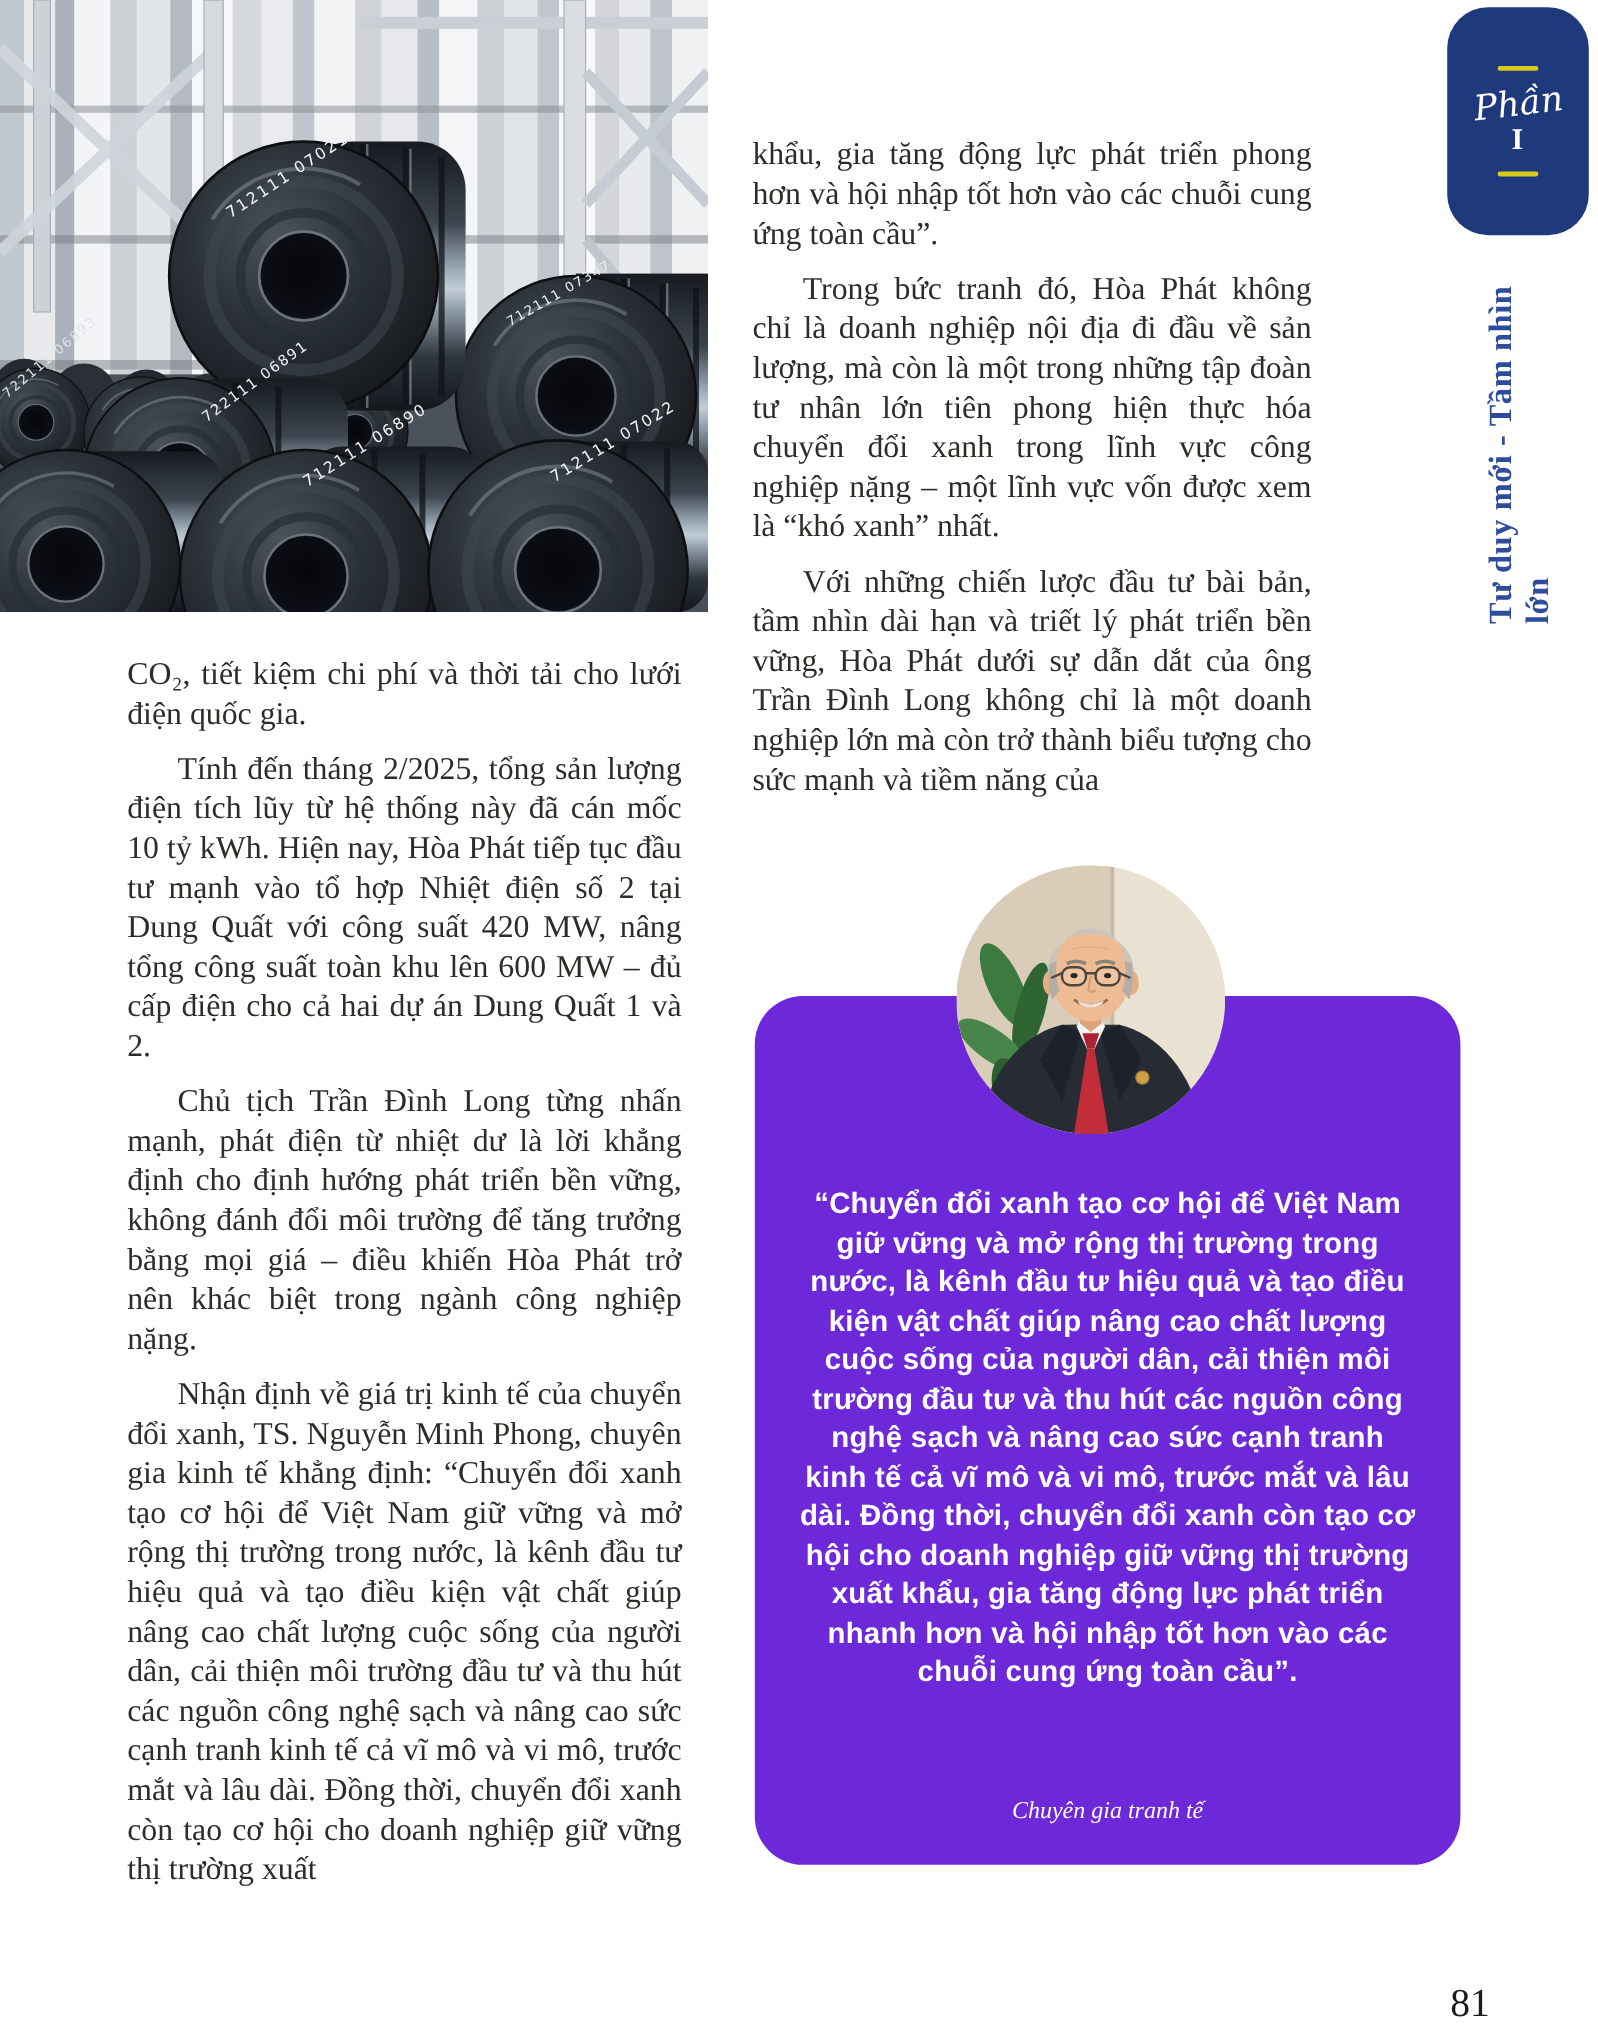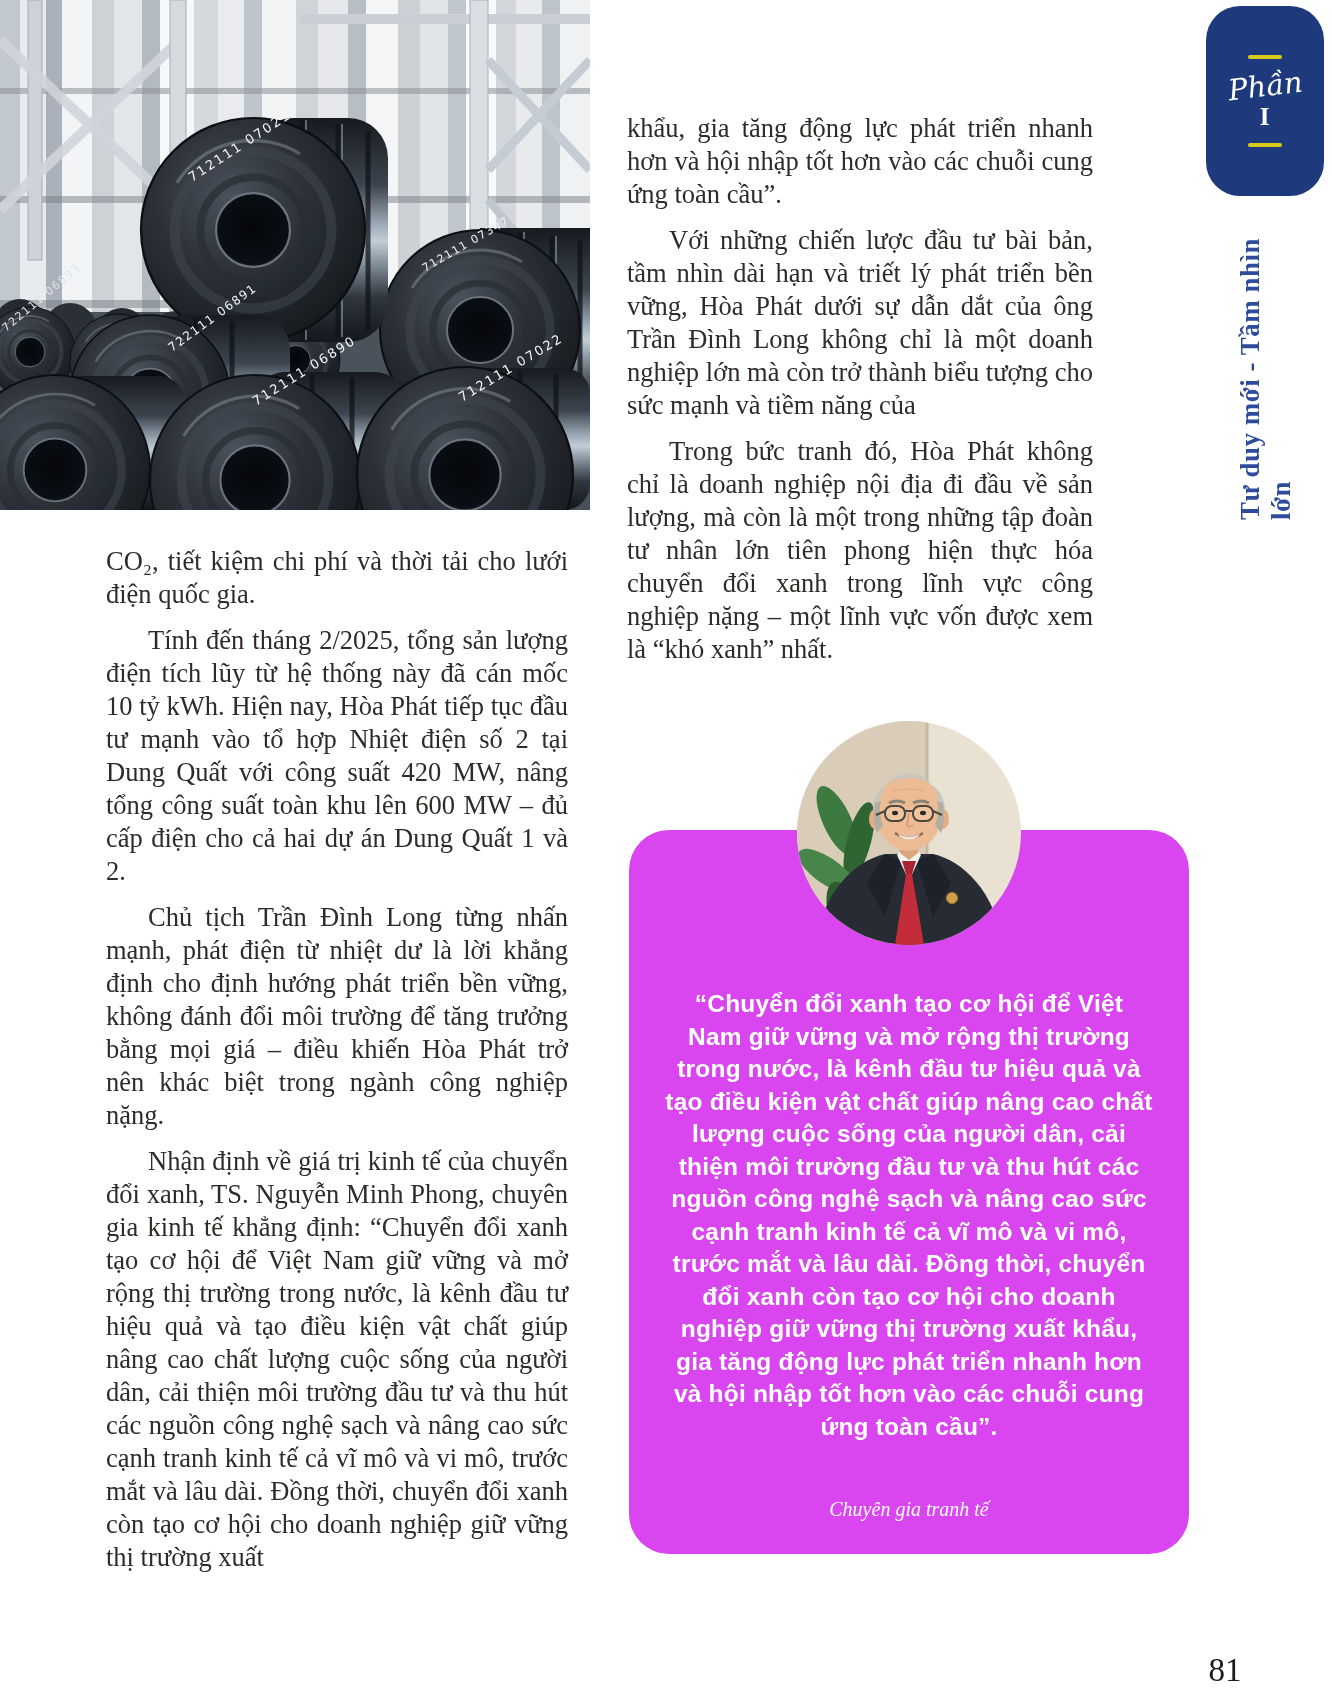--- a/index.html
+++ b/index.html
@@ -28,21 +28,21 @@
   .part-tab .numeral{font-size:25px;font-weight:700;color:#ffffff;margin:0 0 12px 0;letter-spacing:1px;}
 
   
   .vertical-label{position:absolute;left:1232px;top:200px;width:68px;height:320px;
                   writing-mode:vertical-rl;transform:rotate(180deg);
                   display:flex;align-items:center;justify-content:center;
                   font-weight:700;font-size:27px;color:#2d4c9c;letter-spacing:.5px;}
 
   
   .quote-card{position:absolute;left:629px;top:830px;width:560px;height:724px;
-              background:#d946ef;border-radius:40px;}
+              background:#6d28d9;border-radius:40px;padding-left:28px;}
   .portrait{position:absolute;left:168px;top:-109px;width:224px;height:224px;
             border-radius:50%;overflow:hidden;}
   .portrait svg{display:block;width:224px;height:224px;}
   .quote-text{position:absolute;left:36px;right:36px;top:158px;margin:0;
               font-family:"Liberation Sans","DejaVu Sans",sans-serif;
               font-weight:700;font-size:24.5px;line-height:32.5px;color:#ffffff;
               text-align:center;letter-spacing:.2px;}
   .quote-author{position:absolute;left:0;right:0;top:628px;text-align:center;
                 font-style:italic;font-weight:700;font-size:30px;color:#ffffff;letter-spacing:.5px;}
   .quote-role{position:absolute;left:0;right:0;top:668px;text-align:center;
@@ -196,23 +196,23 @@
   <div class="vertical-label">Tư duy mới - Tầm nhìn lớn</div>
 
   <main class="col col-left">
     <p class="no-indent">CO₂, tiết kiệm chi phí và thời tải cho lưới điện quốc gia.</p>
     <p>Tính đến tháng 2/2025, tổng sản lượng điện tích lũy từ hệ thống này đã cán mốc 10 tỷ kWh. Hiện nay, Hòa Phát tiếp tục đầu tư mạnh vào tổ hợp Nhiệt điện số 2 tại Dung Quất với công suất 420 MW, nâng tổng công suất toàn khu lên 600 MW – đủ cấp điện cho cả hai dự án Dung Quất 1 và 2.</p>
     <p>Chủ tịch Trần Đình Long từng nhấn mạnh, phát điện từ nhiệt dư là lời khẳng định cho định hướng phát triển bền vững, không đánh đổi môi trường để tăng trưởng bằng mọi giá – điều khiến Hòa Phát trở nên khác biệt trong ngành công nghiệp nặng.</p>
     <p>Nhận định về giá trị kinh tế của chuyển đổi xanh, TS. Nguyễn Minh Phong, chuyên gia kinh tế khẳng định: “Chuyển đổi xanh tạo cơ hội để Việt Nam giữ vững và mở rộng thị trường trong nước, là kênh đầu tư hiệu quả và tạo điều kiện vật chất giúp nâng cao chất lượng cuộc sống của người dân, cải thiện môi trường đầu tư và thu hút các nguồn công nghệ sạch và nâng cao sức cạnh tranh kinh tế cả vĩ mô và vi mô, trước mắt và lâu dài. Đồng thời, chuyển đổi xanh còn tạo cơ hội cho doanh nghiệp giữ vững thị trường xuất</p>
   </main>
 
   <main class="col col-right">
-    <p class="no-indent">khẩu, gia tăng động lực phát triển nhanh hơn và hội nhập tốt hơn vào các chuỗi cung ứng toàn cầu”.</p>
+    <p class="no-indent">khẩu, gia tăng động lực phát triển phong hơn và hội nhập tốt hơn vào các chuỗi cung ứng toàn cầu”.</p>
+    <p>Trong bức tranh đó, Hòa Phát không chỉ là doanh nghiệp nội địa đi đầu về sản lượng, mà còn là một trong những tập đoàn tư nhân lớn tiên phong hiện thực hóa chuyển đổi xanh trong lĩnh vực công nghiệp nặng – một lĩnh vực vốn được xem là “khó xanh” nhất.</p>
     <p>Với những chiến lược đầu tư bài bản, tầm nhìn dài hạn và triết lý phát triển bền vững, Hòa Phát dưới sự dẫn dắt của ông Trần Đình Long không chỉ là một doanh nghiệp lớn mà còn trở thành biểu tượng cho sức mạnh và tiềm năng của</p>
-    <p>Trong bức tranh đó, Hòa Phát không chỉ là doanh nghiệp nội địa đi đầu về sản lượng, mà còn là một trong những tập đoàn tư nhân lớn tiên phong hiện thực hóa chuyển đổi xanh trong lĩnh vực công nghiệp nặng – một lĩnh vực vốn được xem là “khó xanh” nhất.</p>
   </main>
 
   <section class="quote-card">
     <div class="portrait">
       <svg viewBox="0 0 224 224" xmlns="http://www.w3.org/2000/svg">
         <rect x="0" y="0" width="224" height="224" fill="#e9e1d2"></rect>
         <rect x="0" y="0" width="130" height="224" fill="#d9cdb9"></rect>
         <line x1="130" y1="0" x2="130" y2="140" stroke="#c4b9a5" stroke-width="3"></line>
         <g>
           <ellipse cx="40" cy="100" rx="14" ry="38" fill="#3c7a40" transform="rotate(-25 40 100)"></ellipse>

